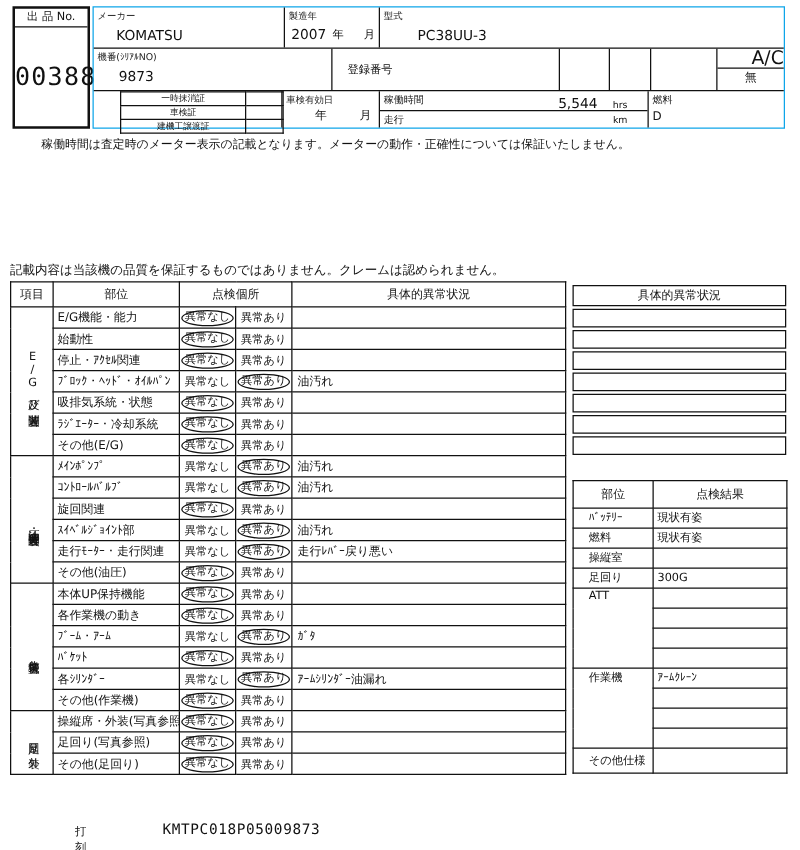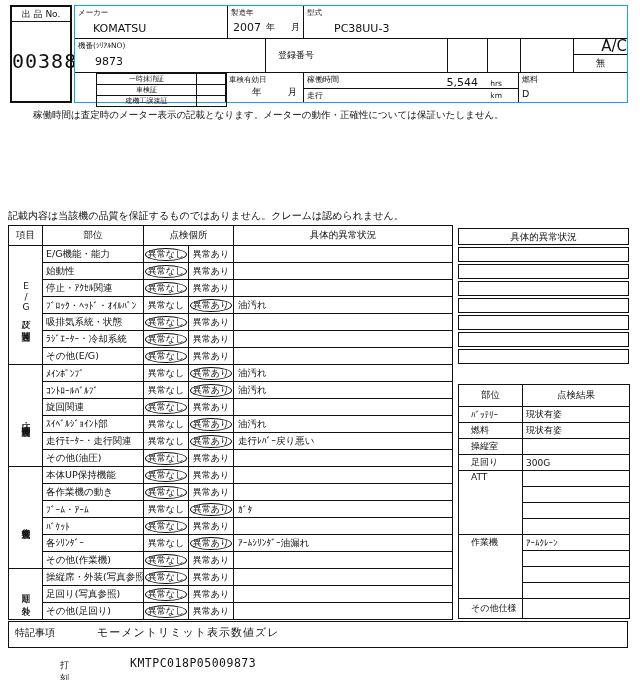--- a/index.html
+++ b/index.html
@@ -389,23 +389,19 @@
         <tr>
           <td class="rp-value"></td>
         </tr>
         <tr>
           <td class="rp-part" rowspan="1">その他仕様</td>
           <td class="rp-value"></td>
         </tr>
       </tbody>
   </table>
 
-  <div id="notes-box">
-    <span id="notes-label">特記事項</span>
-    <span id="notes-value">モーメントリミット表示数値ズレ</span>
-  </div>
 
   <div id="stamp-line">
     <span id="stamp-label">打刻No.</span>
     <span id="stamp-value">KMTPC018P05009873</span>
   </div>
 
 </div>
 
 </body></html>

